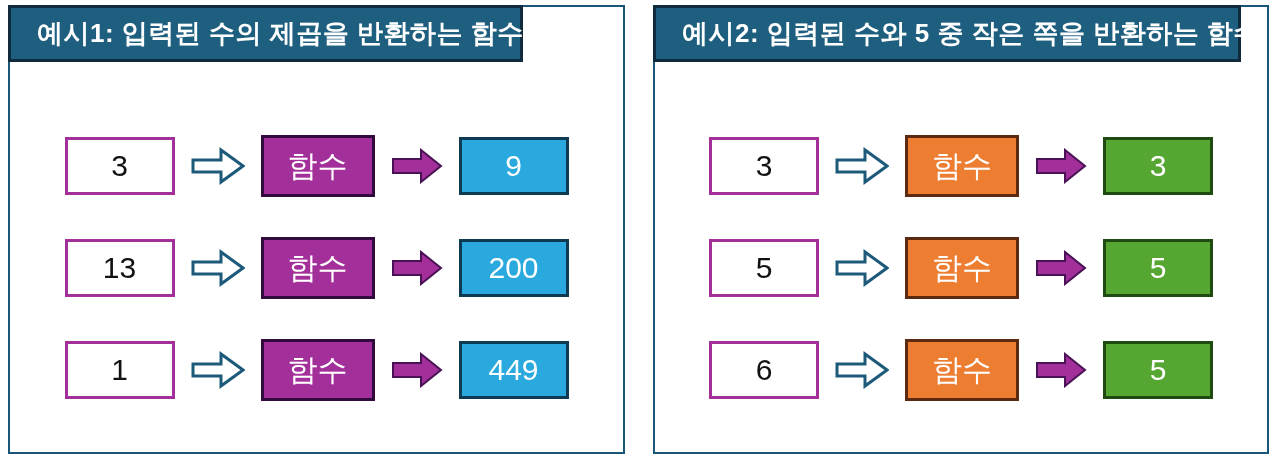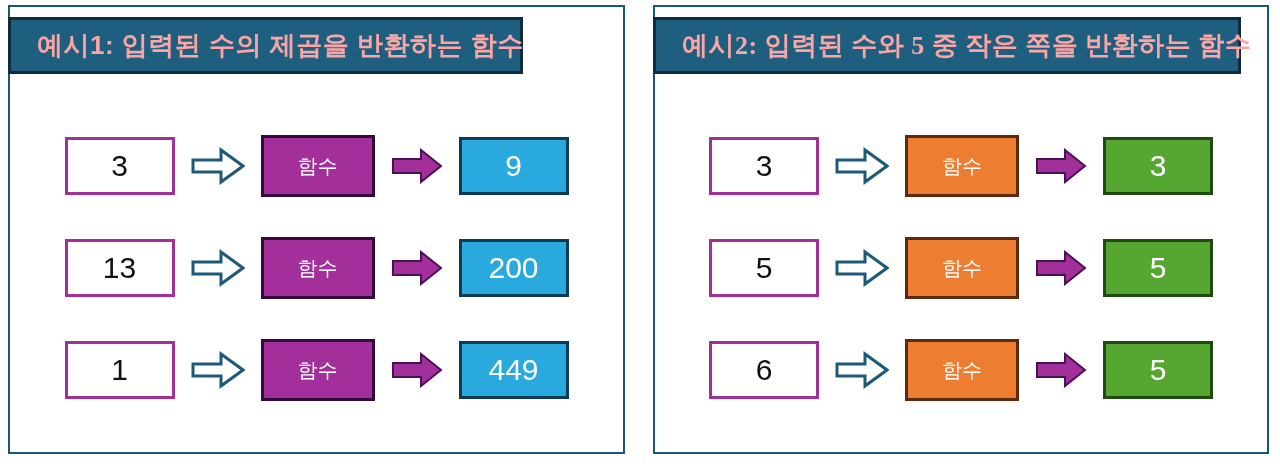--- a/index.html
+++ b/index.html
@@ -19,27 +19,26 @@
   }
   .panel-1 { left: 8px;   width: 617px; }
   .panel-2 { left: 653px; width: 616px; }
 
   .panel-header {
     position: absolute; left: -2px; top: -2px; height: 57px;
     background: var(--header-bg, #1E5F7F);
     border: 3px solid var(--header-border, #0F2B3D);
     display: flex; align-items: center;
     padding-left: 26px;
-    color: #fca5a5; font-size: 26px; font-weight: bold;
+    color: #ffffff; font-size: 26px; font-weight: bold;
     letter-spacing: 0.5px;
     white-space: nowrap;
-    margin-top: 12px;
   }
   .panel-1 .panel-header { width: 515px; }
-  .panel-2 .panel-header { width: 588px; font-family: Liberation Serif, serif; }
+  .panel-2 .panel-header { width: 588px; }
 
   .rows {
     padding-top: 128px;
     display: flex; flex-direction: column;
     gap: 40px; align-items: center;
   }
   .row { display: flex; align-items: center; gap: 16px; }
 
   .box {
     display: flex; align-items: center; justify-content: center;
@@ -48,21 +47,21 @@
   .input-box {
     width: 110px; height: 58px;
     background: #ffffff;
     border: 3px solid var(--input-border, #A3309A);
     color: var(--input-text, #111111);
     font-size: 30px;
   }
   .fn-box {
     width: 114px; height: 62px;
     color: var(--box-text, #ffffff);
-    font-size: 20px;
+    font-size: 30px;
   }
   .out-box {
     width: 110px; height: 58px;
     color: var(--box-text, #ffffff);
     font-size: 30px;
   }
   .panel-1 .fn-box  { background: var(--fn1-bg, #A3309A);  border: 3px solid var(--fn1-border, #330A3D); }
   .panel-1 .out-box { background: var(--out1-bg, #29A9DD); border: 3px solid var(--out1-border, #0E3A52); }
   .panel-2 .fn-box  { background: var(--fn2-bg, #ED7D31);  border: 3px solid var(--fn2-border, #5C2A10); }
   .panel-2 .out-box { background: var(--out2-bg, #56A632); border: 3px solid var(--out2-border, #1F4A12); }

